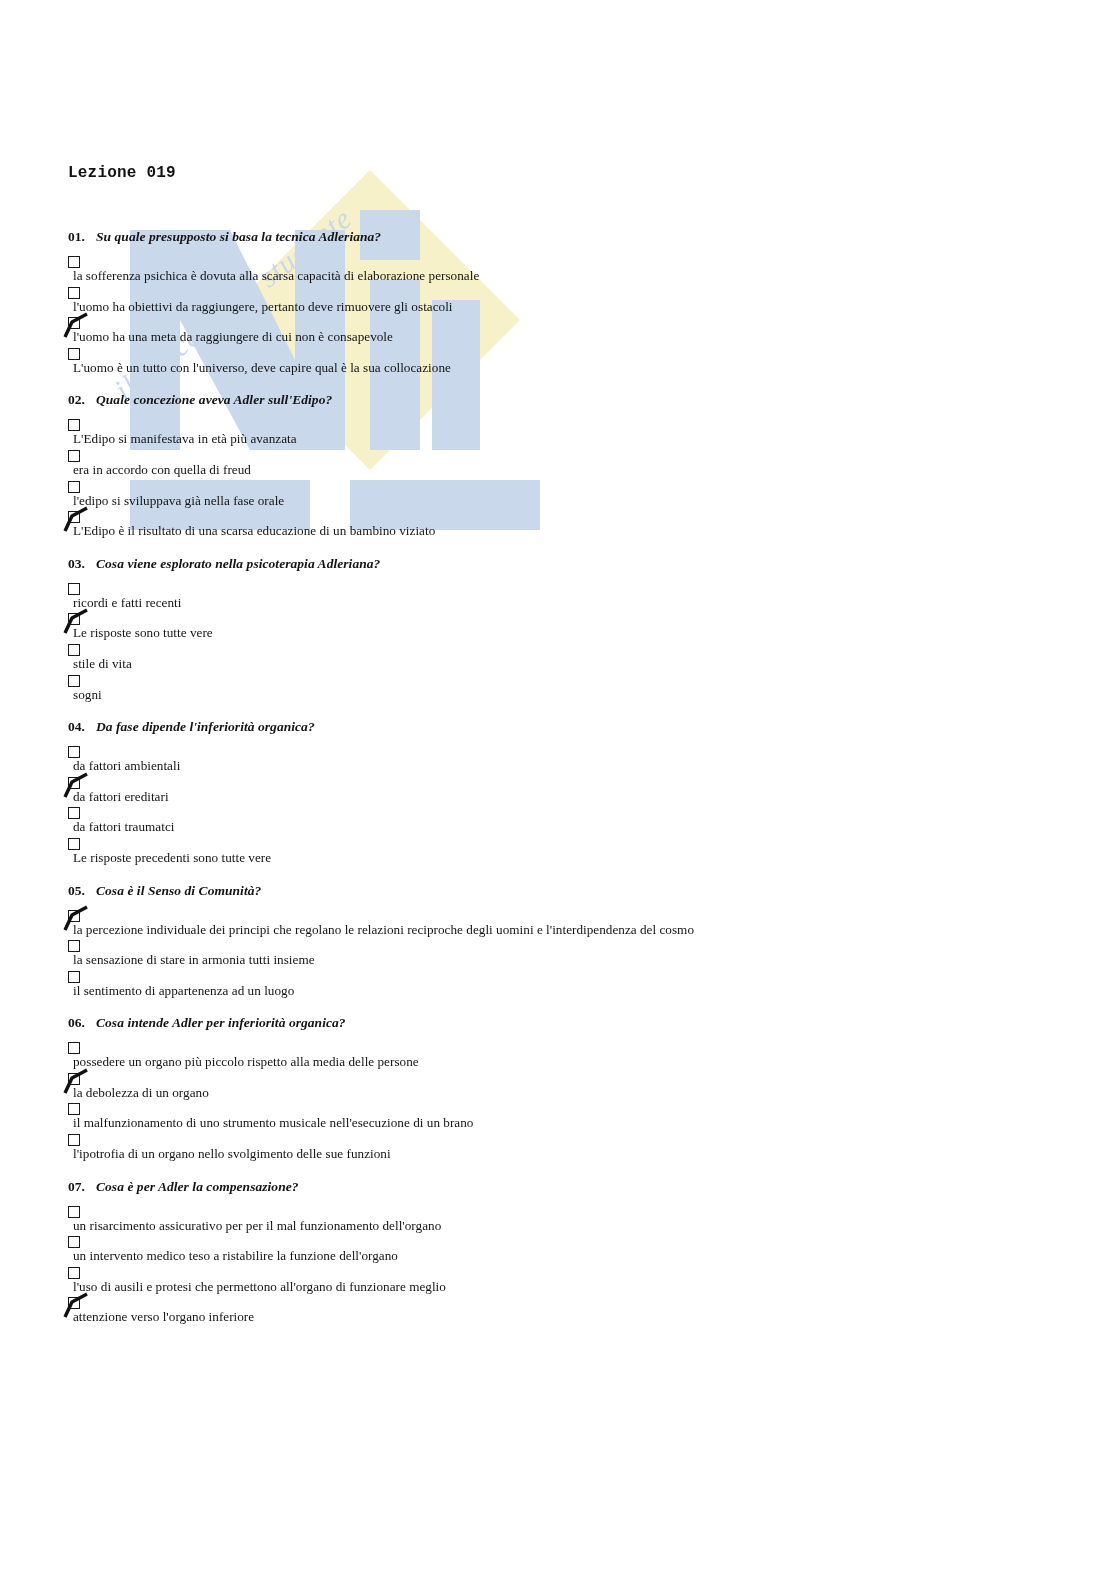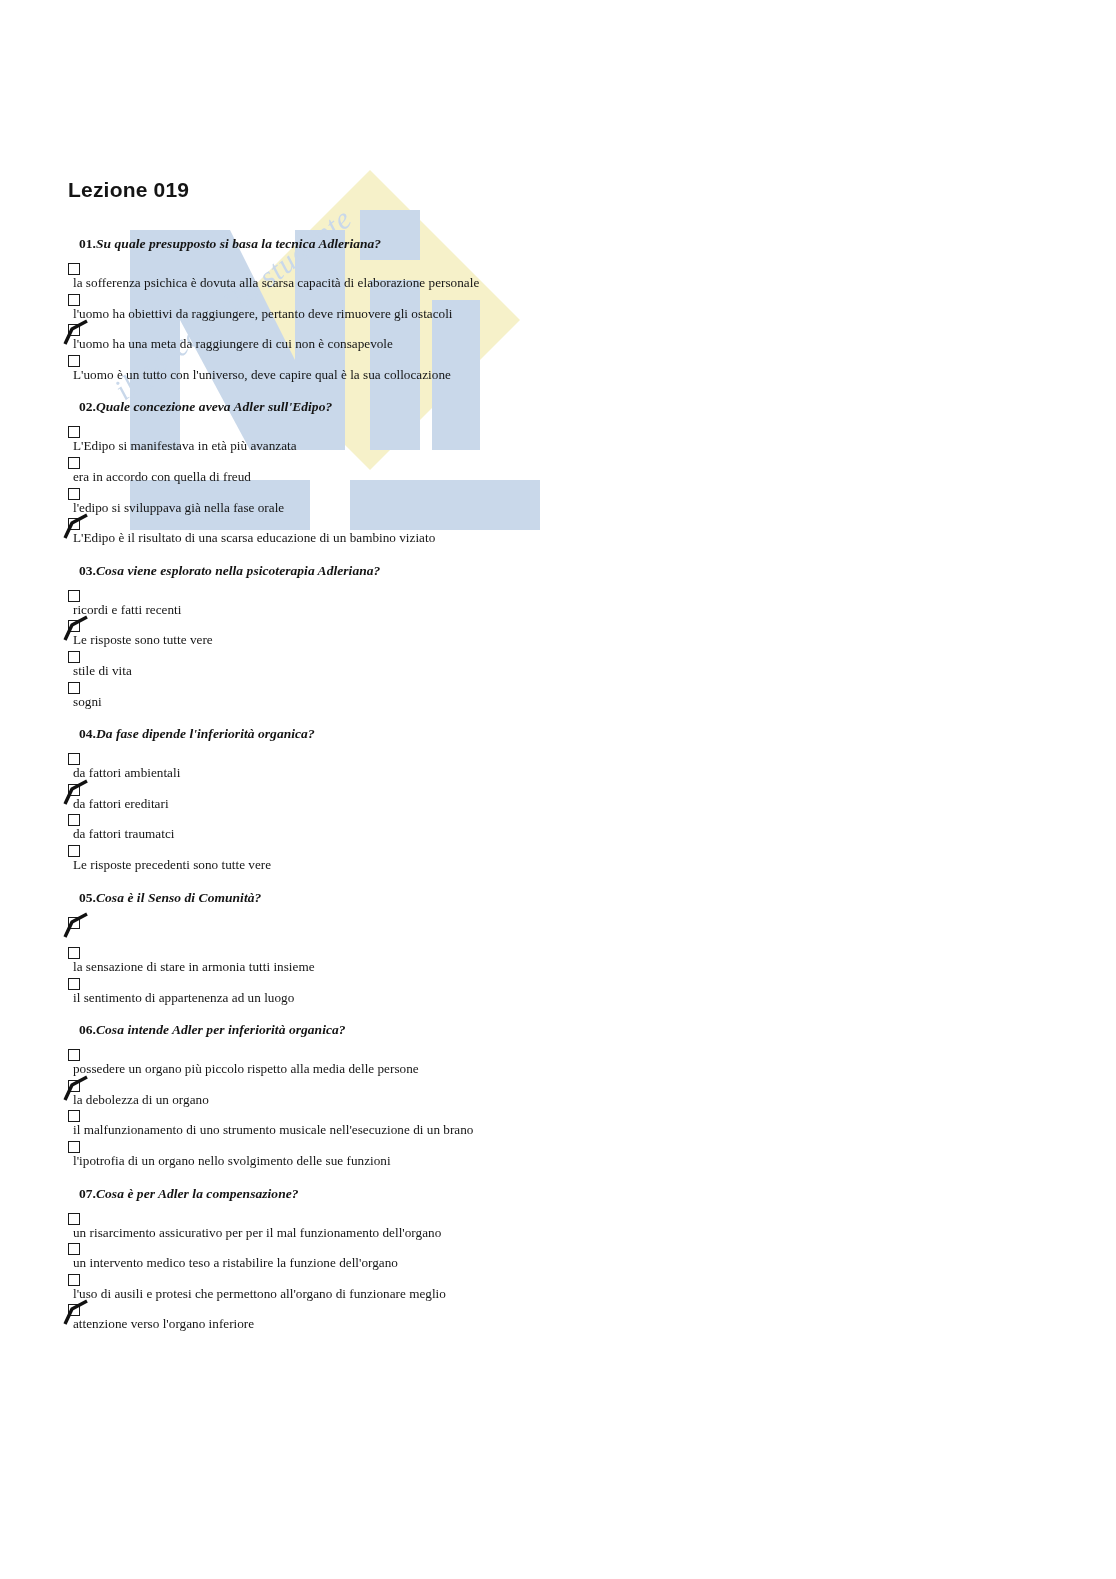--- a/index.html
+++ b/index.html
@@ -50,33 +50,32 @@
     position: absolute;
     left: 0; top: 0;
     width: 1116px;
     height: 1579px;
     z-index: 2;
   }
 
   #doc-title {
     position: absolute;
     left: 68px;
-    top: 178px;
-    font-size: 21px;
+    top: 164px;
+    font-size: 16px;
     font-weight: bold;
     letter-spacing: 0.2px;
-    font-family: Liberation Sans, sans-serif;
+    font-family: Liberation Mono, monospace;
   }
 
   #question-list {
     position: absolute;
     left: 0;
-    top: 236px;
+    top: 229px;
     width: 1116px;
-    text-align: right;
   }
 
   .question-block {
     margin-bottom: 17px;
   }
 
   .q-header {
     display: flex;
     align-items: baseline;
     padding-left: 68px;
@@ -268,20 +267,21 @@
         <div class="q-header">
           <span class="q-number">05.</span>
           <span class="q-text">Cosa è il Senso di Comunità?</span>
         </div>
         <div class="option-row">
           <span class="checkbox checked">
             <svg class="tick" viewBox="0 0 26 26">
               <path d="M2 24 L9 9 L24 1" fill="none" stroke="#111111" stroke-width="3.4" stroke-linecap="butt" stroke-linejoin="miter"></path>
             </svg>
           </span>
+          <span class="option-label">la percezione individuale dei principi che regolano le relazioni reciproche degli uomini e l'interdipendenza del cosmo</span>
         </div>
         <div class="option-row">
           <span class="checkbox"></span>
           <span class="option-label">la sensazione di stare in armonia tutti insieme</span>
         </div>
         <div class="option-row">
           <span class="checkbox"></span>
           <span class="option-label">il sentimento di appartenenza ad un luogo</span>
         </div>
       </div>

